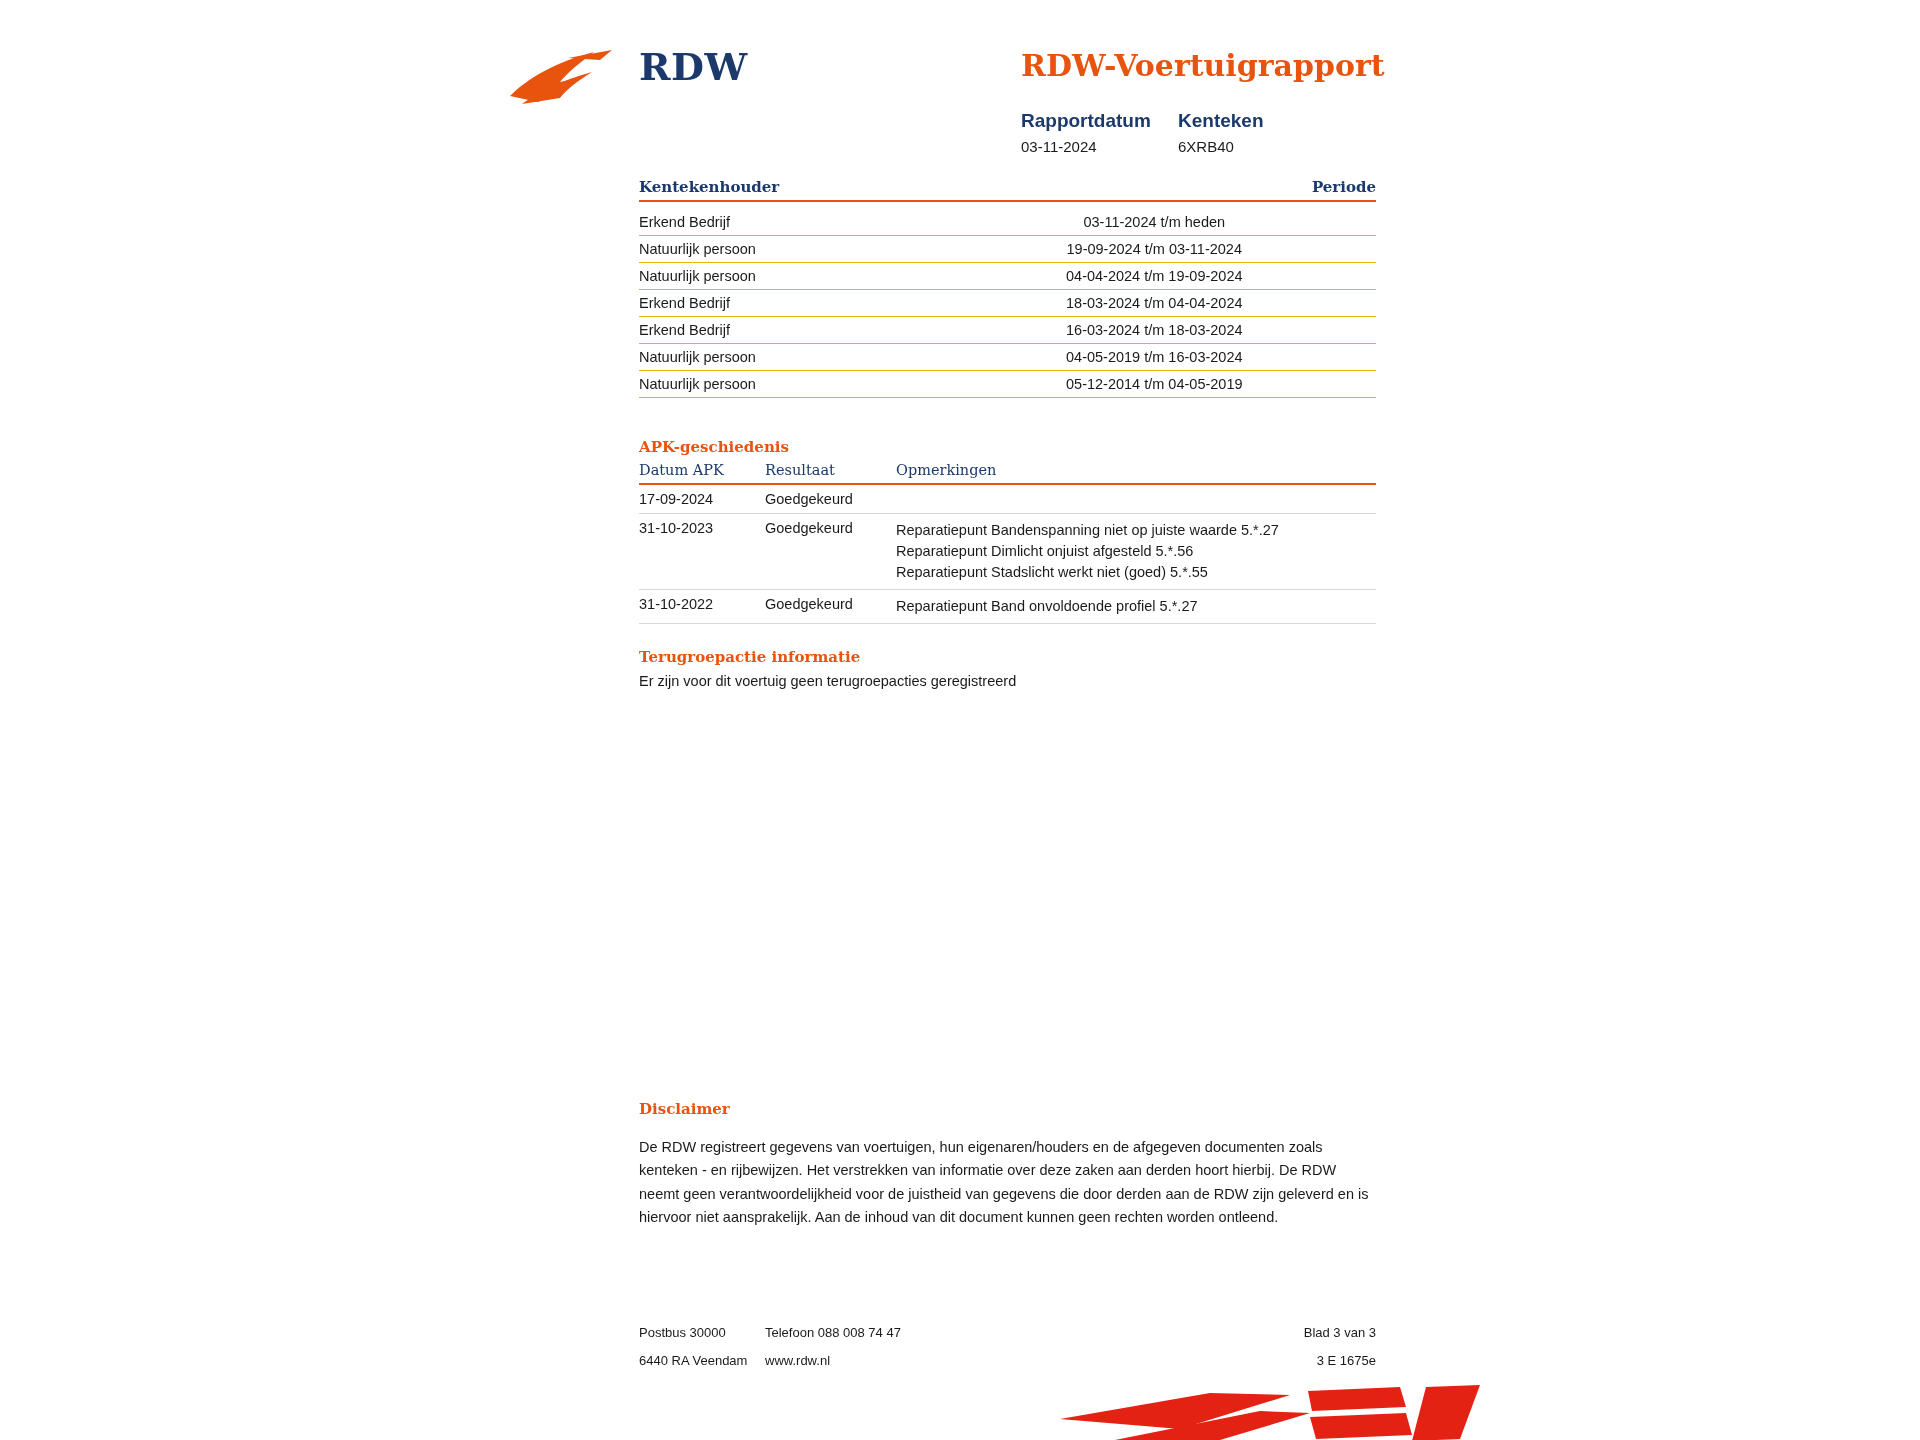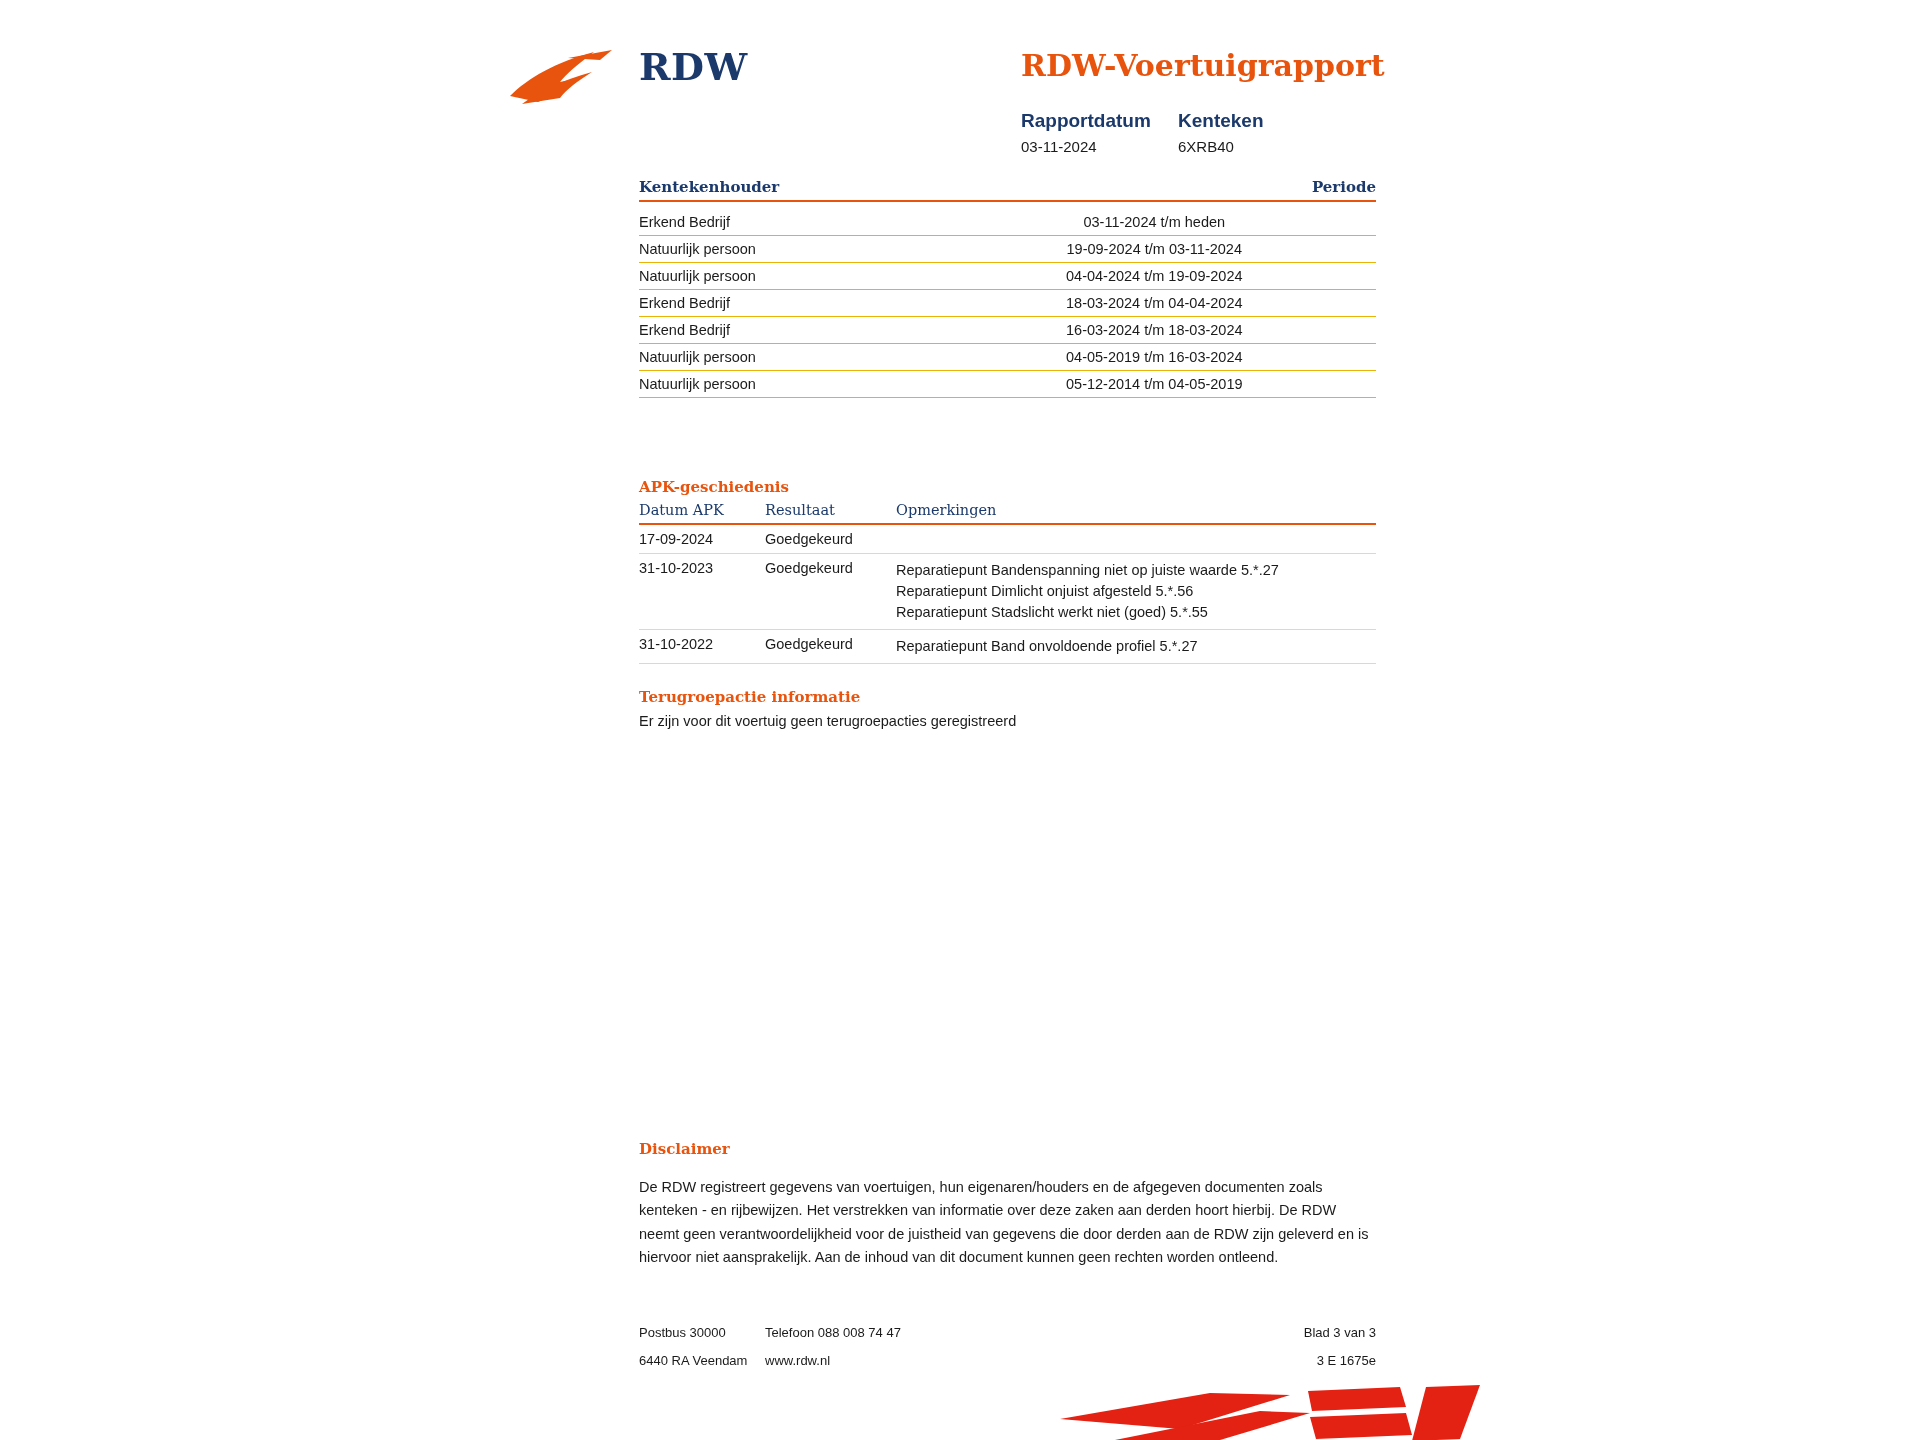--- a/index.html
+++ b/index.html
@@ -103,21 +103,20 @@
   .holders tr:first-child td { padding-top: 12px; }
   .holders td.right { text-align: center; }
 
   
   .orange-head {
     font-family: "DejaVu Serif", serif;
     font-weight: bold;
     font-size: 15px;
     color: #e8540e;
     margin-bottom: 6px;
-    margin-top: 40px;
   }
   .apk {
     width: 100%;
     border-collapse: collapse;
     font-size: 14.5px;
   }
   .apk th {
     text-align: left;
     font-family: "DejaVu Serif", serif;
     font-weight: normal;

